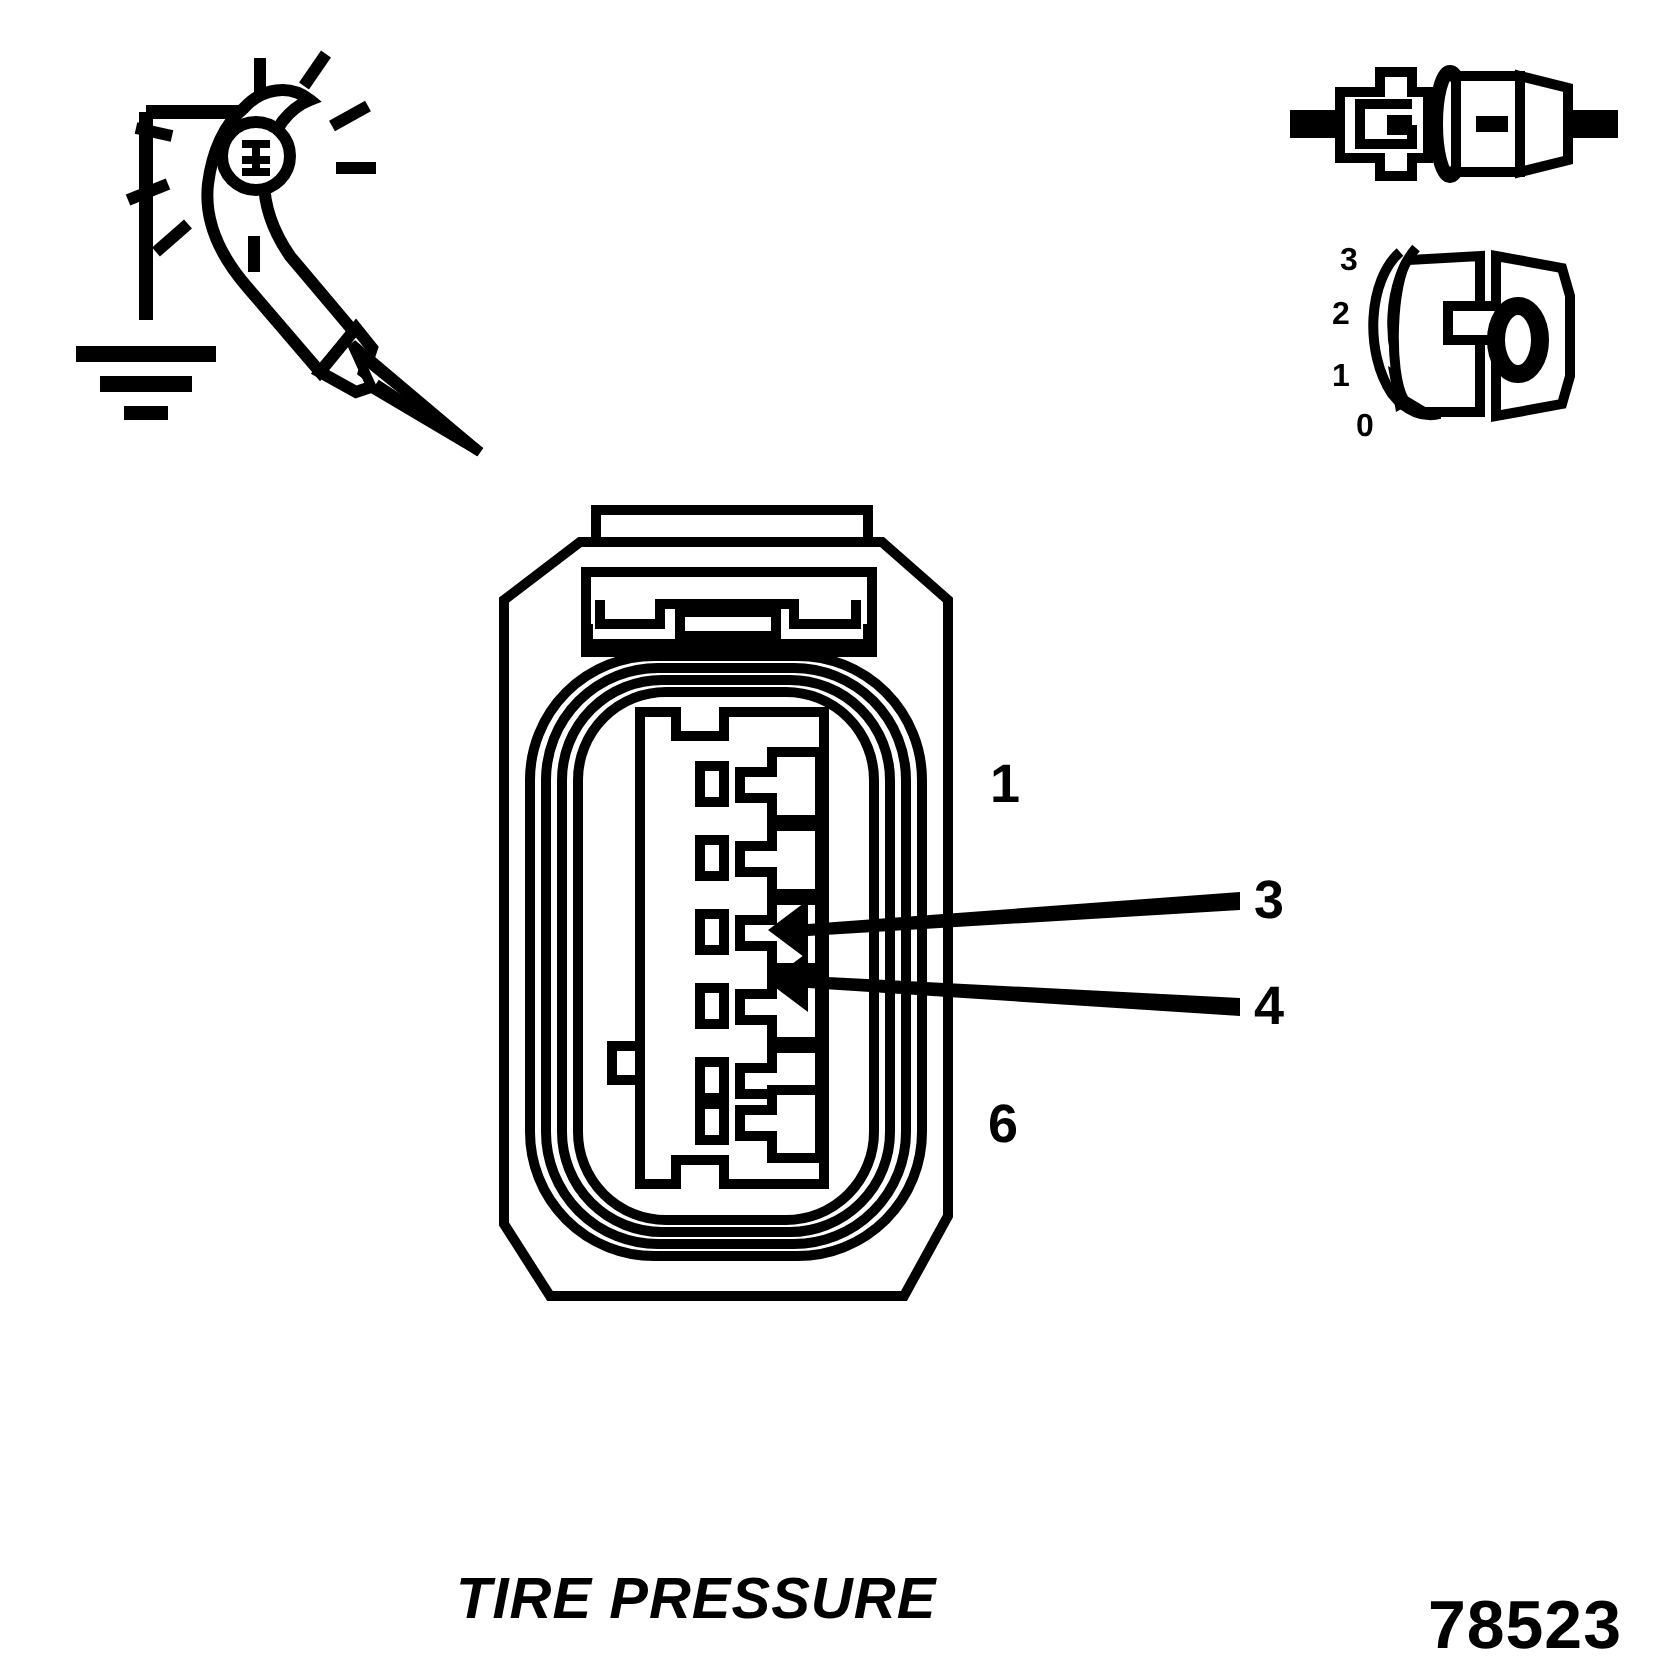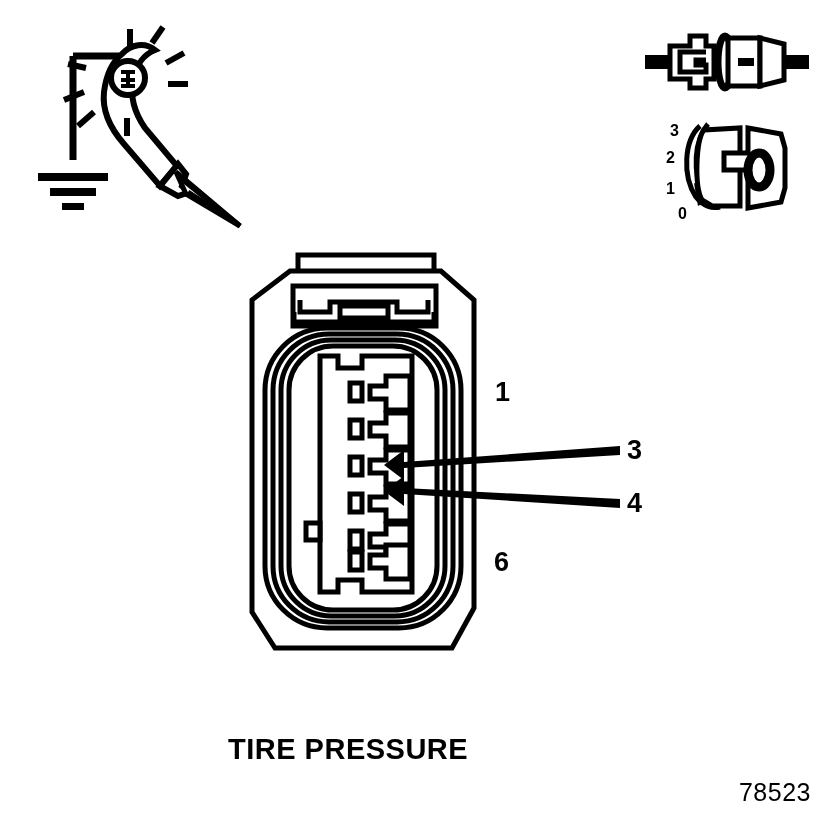--- a/index.html
+++ b/index.html
@@ -51,29 +51,29 @@
   .caption-line {
     position: absolute;
     font-family: "Liberation Sans", sans-serif;
     font-weight: bold;
     font-size: 29px;
     letter-spacing: 0.5px;
     color: #000000;
     white-space: nowrap;
   }
   #caption-line-1 { left: 228px; top: 695px; }
-  #caption-line-2 { left: 228px; top: 733px; }
+  #caption-line-2 { left: 228px; top: 784px; font-style: italic; }
 
   .figure-number {
     position: absolute;
     right: 22px;
-    top: 778px;
-    font-family: "Liberation Sans", sans-serif;
-    font-weight: normal;
-    font-size: 25px;
+    top: 794px;
+    font-family: "Liberation Sans", sans-serif;
+    font-weight: bold;
+    font-size: 34px;
     letter-spacing: 0.5px;
     color: #000000;
   }
 
   .pin-label {
     position: absolute;
     font-family: "Liberation Sans", sans-serif;
     font-weight: bold;
     font-size: 27px;
     color: #000000;

